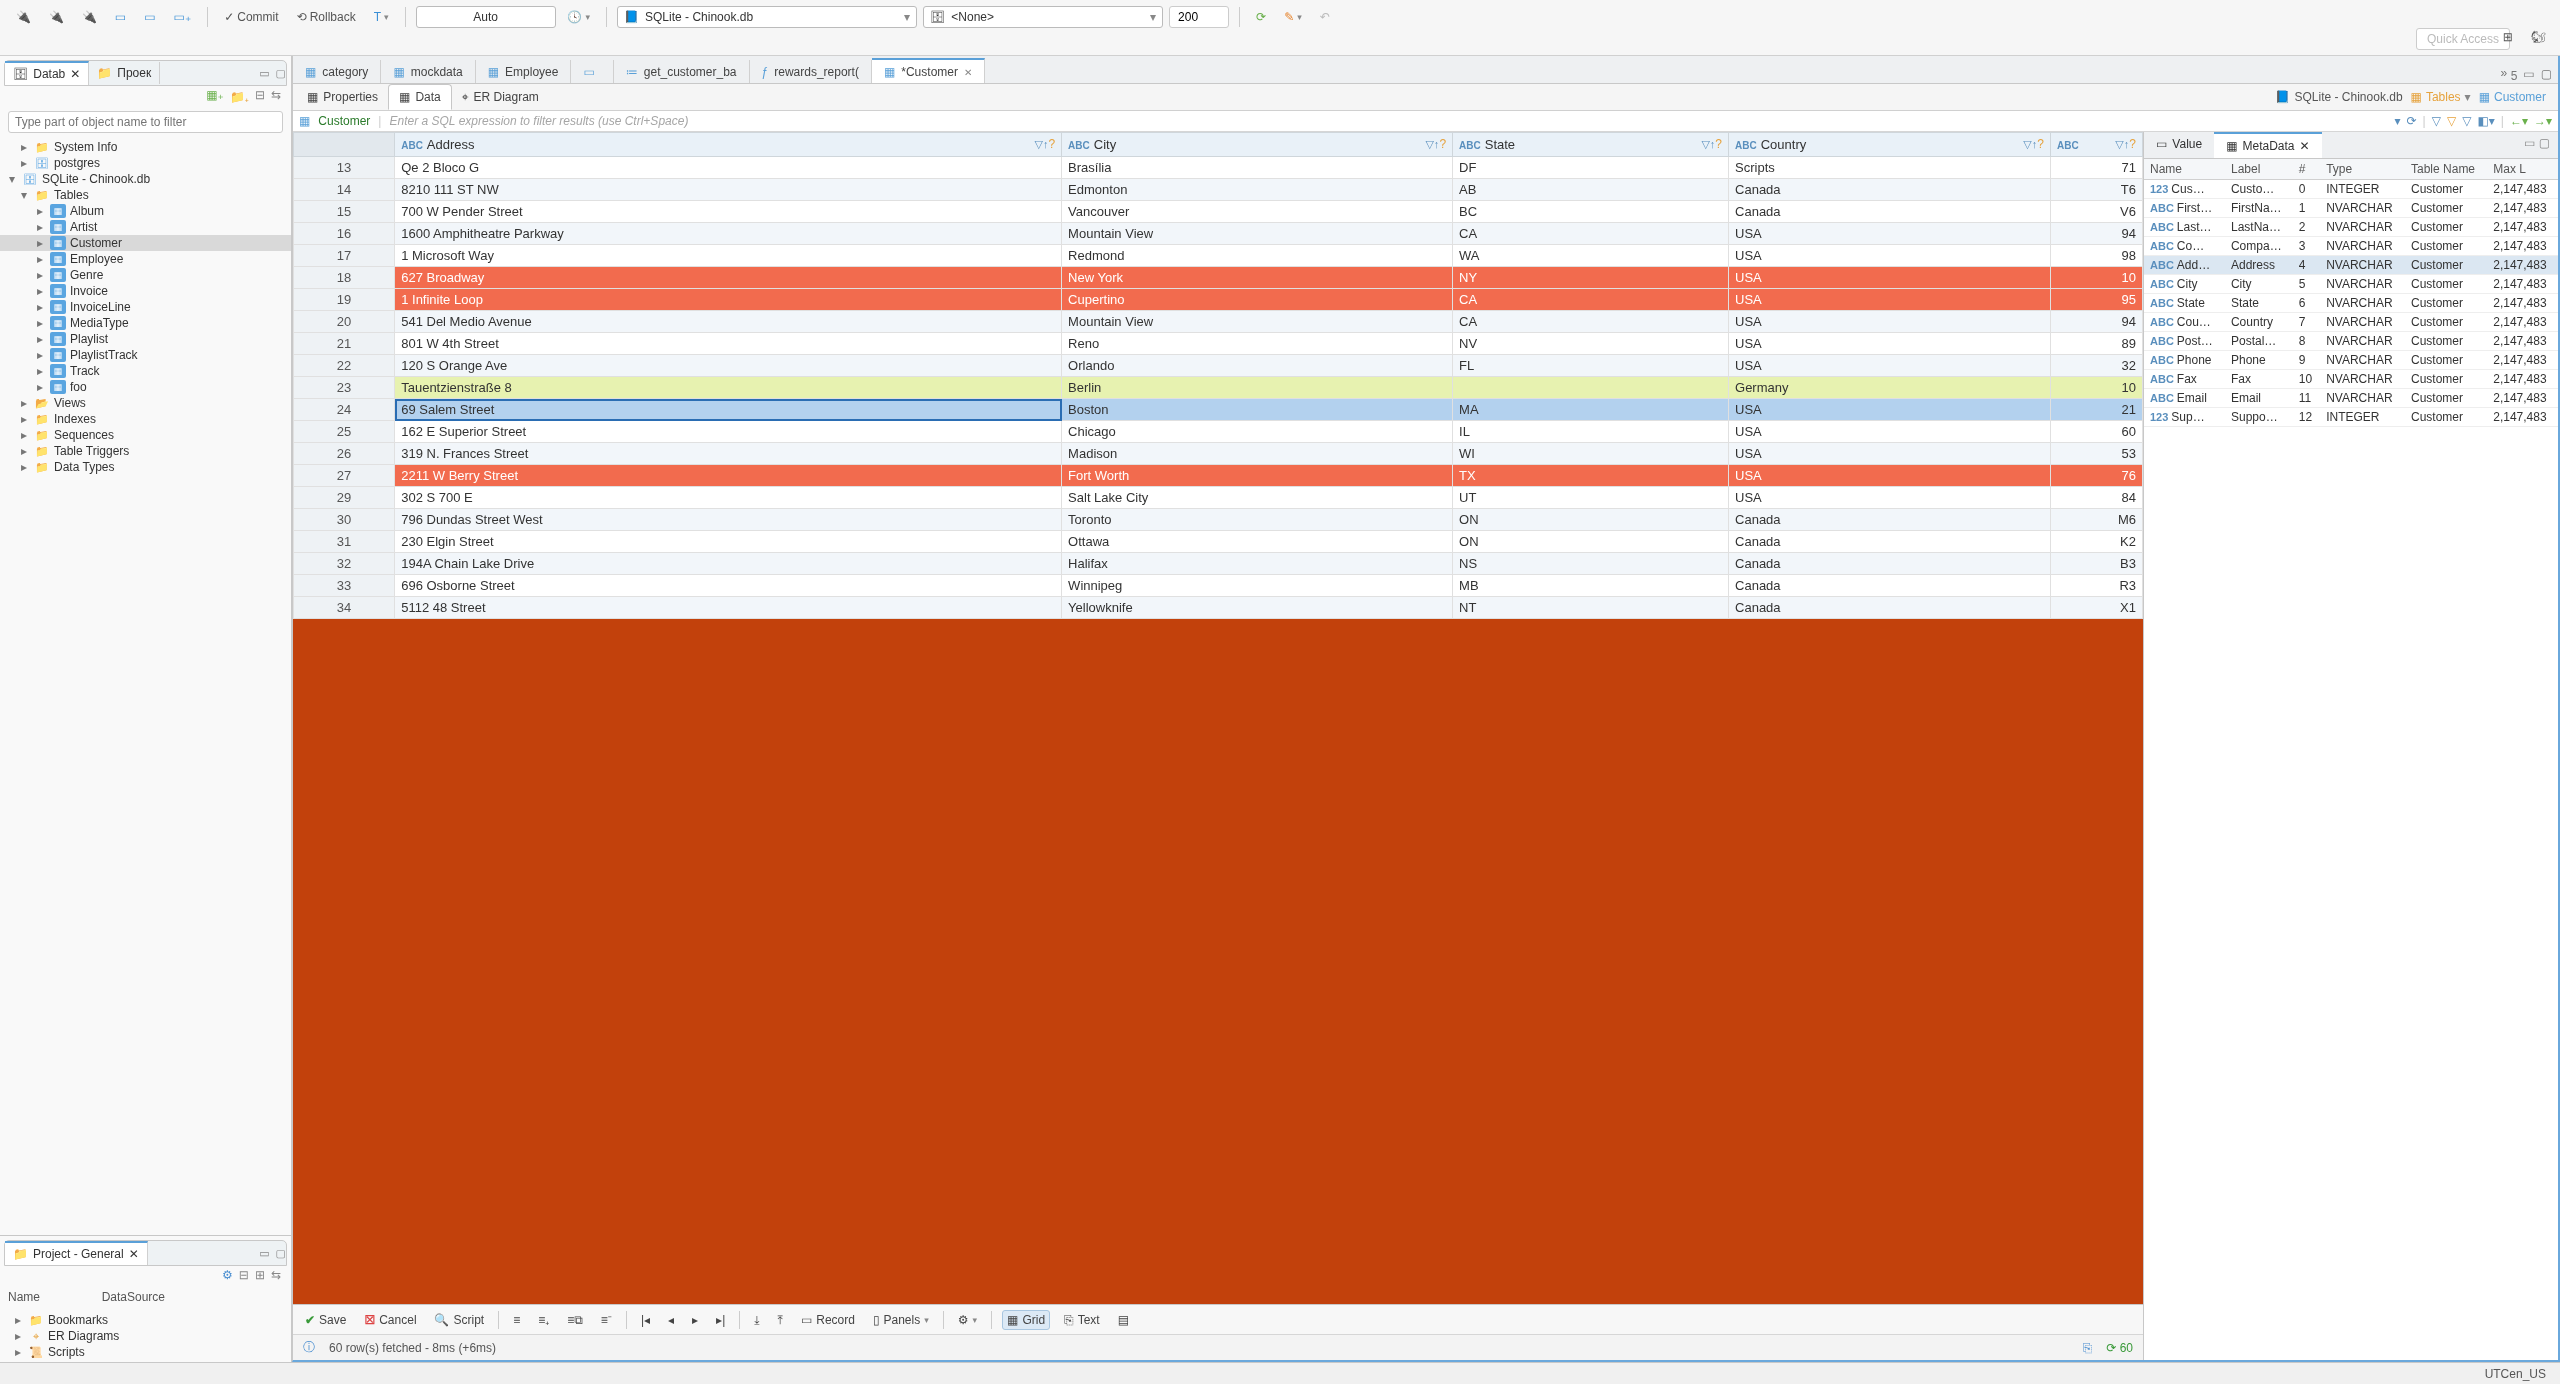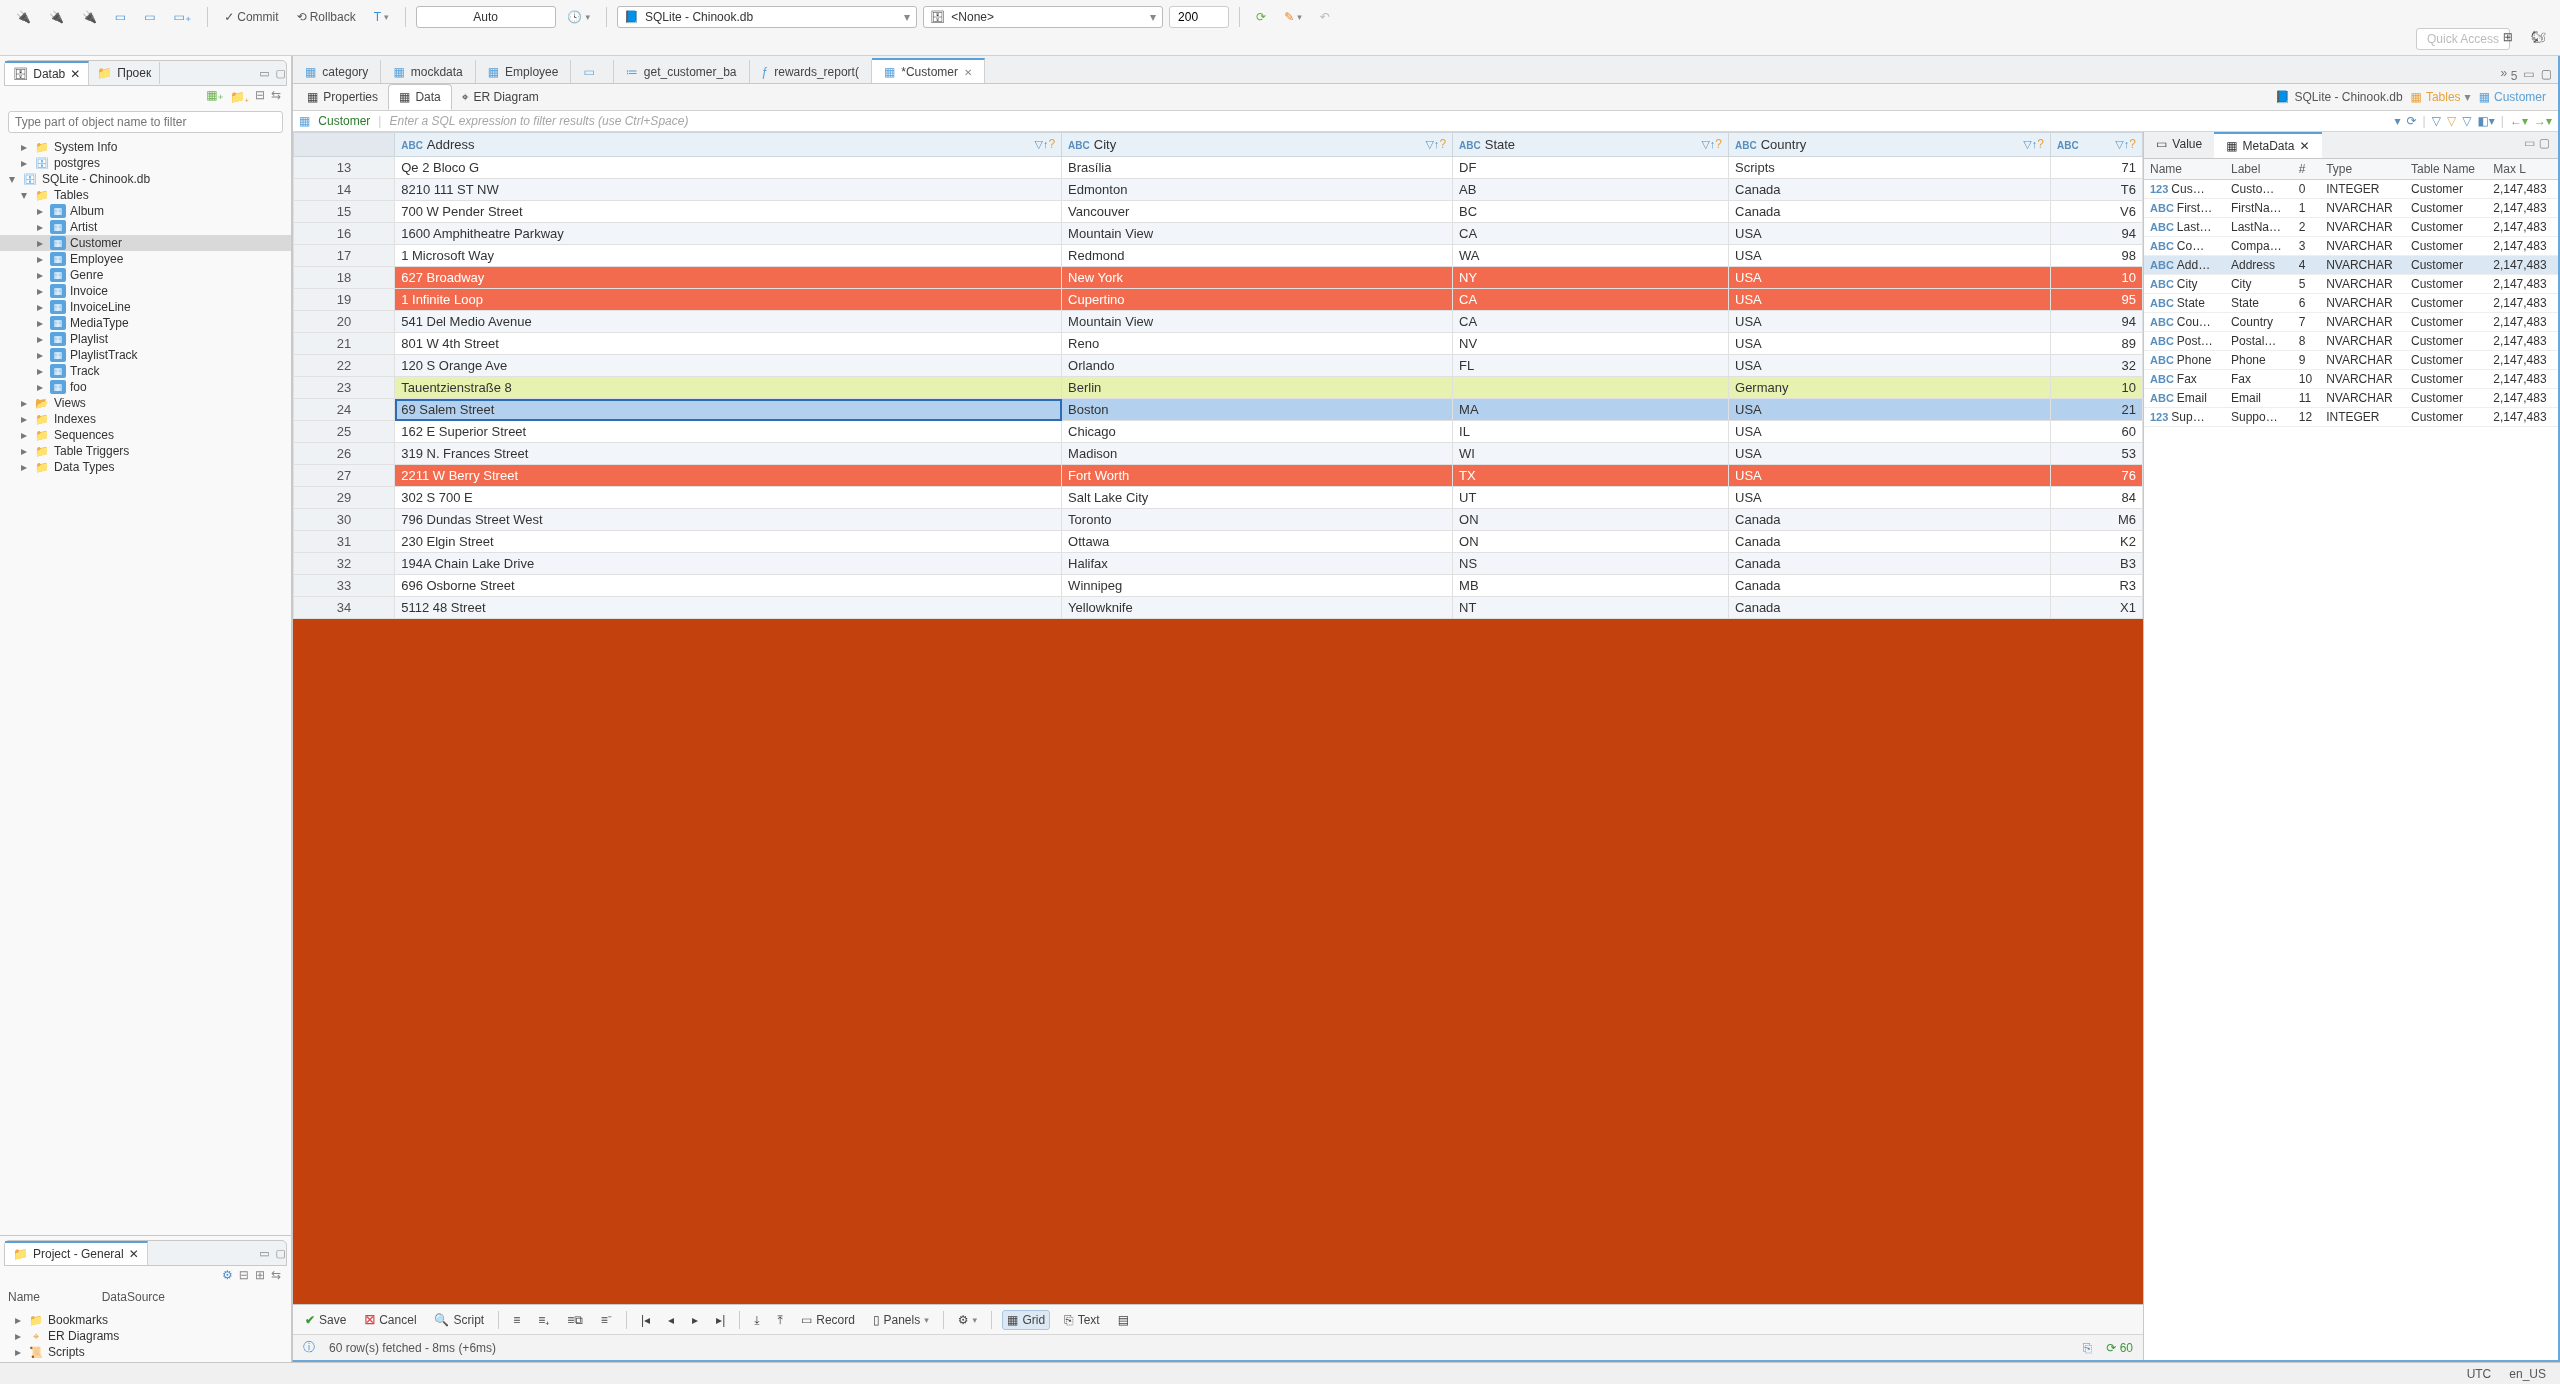--- a/index.html
+++ b/index.html
@@ -99,21 +99,21 @@
 .action-bar { display:flex; gap:10px; padding:4px 8px; border-top:1px solid #c8c8c8; background:#f7f7f7; align-items:center; font-size:13px;}
 .act { display:inline-flex; gap:4px; align-items:center; color:#444; cursor:pointer; padding:2px 4px;}
 .act .ic { font-weight:bold;}
 .act.green .ic{color:#3a9a3a;} .act.red .ic{color:#d44;} .act.blue .ic{color:#4a8ed0;}
 .ab-sep { width:1px; height:18px; background:#ccc;}
 .toggle-active { background:#dce9f5; border:1px solid #a8c6e0; border-radius:3px;}
 
 .status-row { display:flex; padding:4px 10px; background:#f3f3f3; border-top:1px solid #d6d6d6; align-items:center; gap:14px; color:#555;}
 .status-row .r { margin-left:auto; display:flex; gap:14px;}
 
-.footer { height:22px; background:#f0f0f0; border-top:1px solid #c8c8c8; display:flex; justify-content:flex-end; align-items:center; gap:18px; padding:0 14px; color:#555;}
+.footer { height:22px; background:#f0f0f0; border-top:1px solid #c8c8c8; display:flex; justify-content:flex-end; align-items:center; padding:0 14px; color:#555;}
 .caret-dn::after{content:" ▾"; color:#888; font-size:9px;}
 </style>
 </head>
 <body>
 
 <div class="toolbar-top">
   <div class="tb-row">
     <span class="tb-btn blue">🔌</span>
     <span class="tb-btn blue">🔌</span>
     <span class="tb-btn red">🔌</span>

